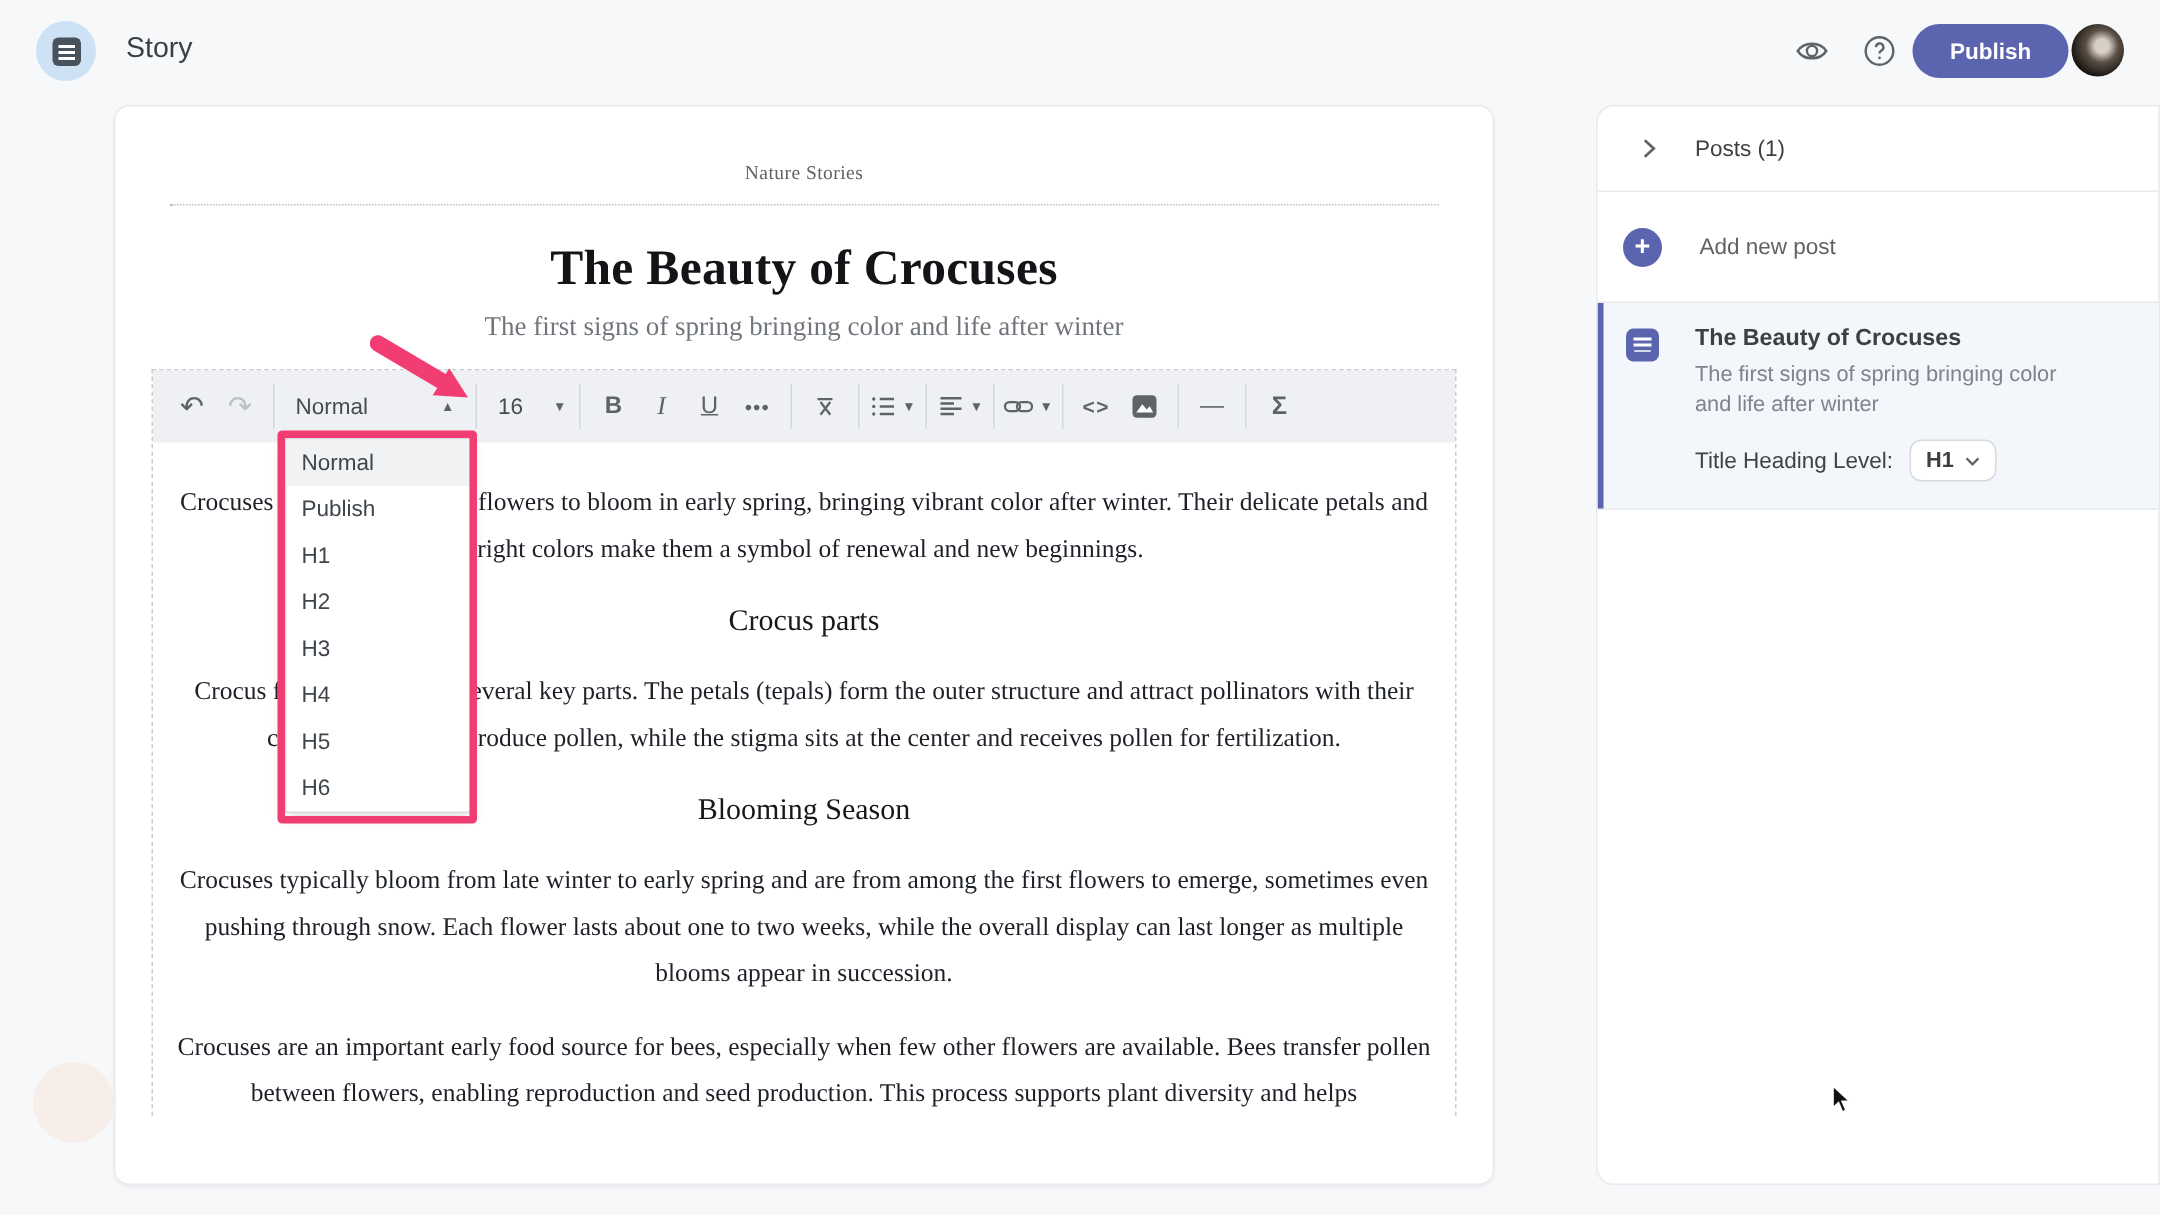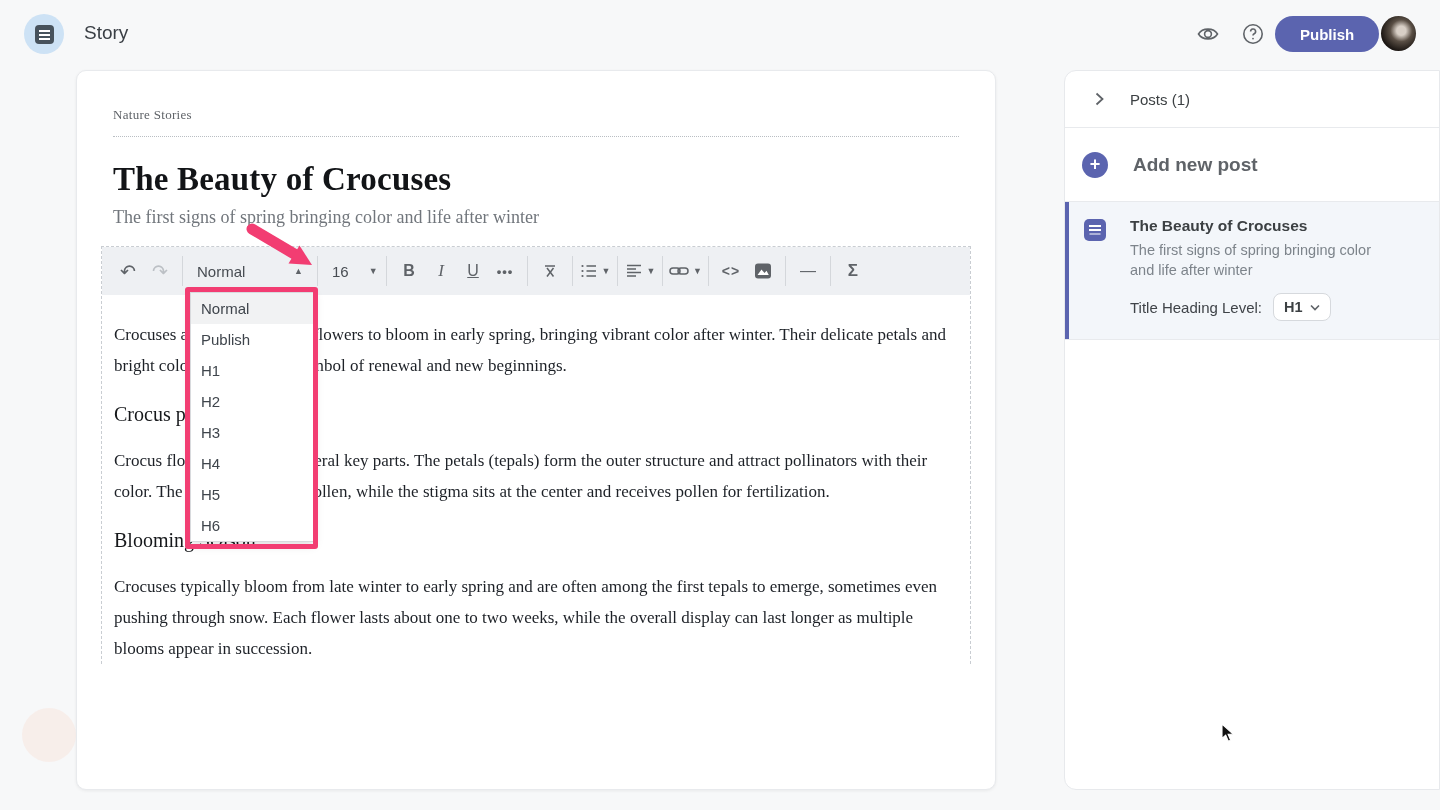--- a/index.html
+++ b/index.html
@@ -19,21 +19,21 @@
   .help-btn { left:1238px; top:19px; }
   .publish-btn { position:absolute; left:1275px; top:16px; height:36px; padding:0 25px; border:none;
     border-radius:18px; background:#5b64af; color:#fff; font-size:15px; font-weight:700;
     font-family:"Liberation Sans",sans-serif; }
   .avatar { position:absolute; left:1381px; top:16px; width:35px; height:35px; border-radius:50%;
     background:radial-gradient(circle at 58% 42%, #d8cfc6 0 16%, #5a4f45 38%, #191411 72%); }
 
   
   .card { position:absolute; left:76px; top:70px; width:920px; height:720px; background:#fff;
     border:1px solid #e8eaed; border-radius:10px; box-shadow:0 1px 3px rgba(60,64,67,.08); overflow:hidden; }
-  .card-inner { padding:36px 22px 0 22px; }
+  .card-inner { padding:36px 22px 0 22px;text-align:center; }
   .category { font-family:"Liberation Serif",serif; font-size:13px; color:#5f6368; letter-spacing:.3px; padding:0 14px; }
   .dotted-rule { border:none; border-top:1px dotted #b9bec3; margin:13px 14px 0 14px; }
   .doc-title { font-family:"Liberation Serif",serif; font-size:33px; font-weight:600; color:#121417;
     margin:24px 14px 0 14px; letter-spacing:.2px; }
   .doc-subtitle { font-family:"Liberation Serif",serif; font-size:18px; color:#71767c; margin:9px 14px 0 14px; }
 
   .editor-wrap { margin:18px 2px 0 2px; border:1px dashed #c9cdd2; border-bottom:none; }
   .toolbar { height:48px; background:#eef0f3; display:flex; align-items:center; padding:0 10px; color:#5f6368; }
   .tb-btn { height:32px; min-width:32px; display:flex; align-items:center; justify-content:center;
     font-size:16px; color:#5f6368; }
@@ -69,21 +69,21 @@
 
   
   .panel { position:absolute; left:1064px; top:70px; width:376px; height:720px; background:#fff;
     border:1px solid #e7e9ec; border-radius:12px 0 0 12px; overflow:hidden; }
   .panel-header { height:57px; display:flex; align-items:center; padding:0 16px; border-bottom:1px solid #e8eaed; }
   .chevron-right { margin-left:14px; }
   .panel-header-label { margin-left:26px; font-size:15px; font-weight:500; color:#3c4043; }
   .add-row { height:73px; display:flex; align-items:center; padding:0 16px; }
   .plus-circle { width:26px; height:26px; border-radius:50%; background:#5b64af; color:#fff;
     display:flex; align-items:center; justify-content:center; font-size:18px; font-weight:700; margin-left:1px; }
-  .add-label { margin-left:25px; font-size:19px; color:#5f6368;font-weight:bold; }
+  .add-label { margin-left:25px; font-size:15px; color:#5f6368; }
   .post-card { position:relative; background:#f3f6fa; border-top:1px solid #e8eaed; border-bottom:1px solid #e8eaed;
     padding:15px 16px 18px 65px; }
   .post-card::before { content:""; position:absolute; left:0; top:0; bottom:0; width:4px; background:#5b64af; }
   .post-icon { position:absolute; left:19px; top:17px; width:22px; height:22px; background:#5b64af;
     border-radius:5px; }
   .post-icon::before { content:""; position:absolute; left:5px; right:5px; top:6px; height:2px; background:#fff;
     box-shadow:0 4px 0 #fff, 0 8px 0 -0.5px #fff; }
   .post-title { font-size:15.5px; font-weight:700; color:#3c4043; }
   .post-subtitle { font-size:14.5px; line-height:20px; color:#7d848b; margin-top:5px; max-width:255px; }
   .heading-level-row { display:flex; align-items:center; margin-top:13px; }
@@ -221,21 +221,22 @@
         <div class="tb-btn">
             <span class="sigma-glyph">Σ</span>
           </div>
       </div>
 
       <div class="editor-body">
           <p>Crocuses are among the first flowers to bloom in early spring, bringing vibrant color after winter. Their delicate petals and bright colors make them a symbol of renewal and new beginnings.</p>
           <h3>Crocus parts</h3>
           <p>Crocus flowers consist of several key parts. The petals (tepals) form the outer structure and attract pollinators with their color. The stamens produce pollen, while the stigma sits at the center and receives pollen for fertilization.</p>
           <h3>Blooming Season</h3>
-          <p>Crocuses typically bloom from late winter to early spring and are often among the first tepals to emerge, sometimes even pushing through snow. Each flower lasts about one to two weeks, while the overall display can last longer as multiple blooms appear in succession.</p>
+          <p>Crocuses typically bloom from late winter to early spring and are from among the first flowers to emerge, sometimes even pushing through snow. Each flower lasts about one to two weeks, while the overall display can last longer as multiple blooms appear in succession.</p>
+          <p>Crocuses are an important early food source for bees, especially when few other flowers are available. Bees transfer pollen between flowers, enabling reproduction and seed production. This process supports plant diversity and helps</p>
         </div>
     </div>
   </div>
 </div>
 
 <div class="style-dropdown">
     <div class="dd-item selected">Normal</div>
     <div class="dd-item">Publish</div>
     <div class="dd-item">H1</div>
     <div class="dd-item">H2</div>

